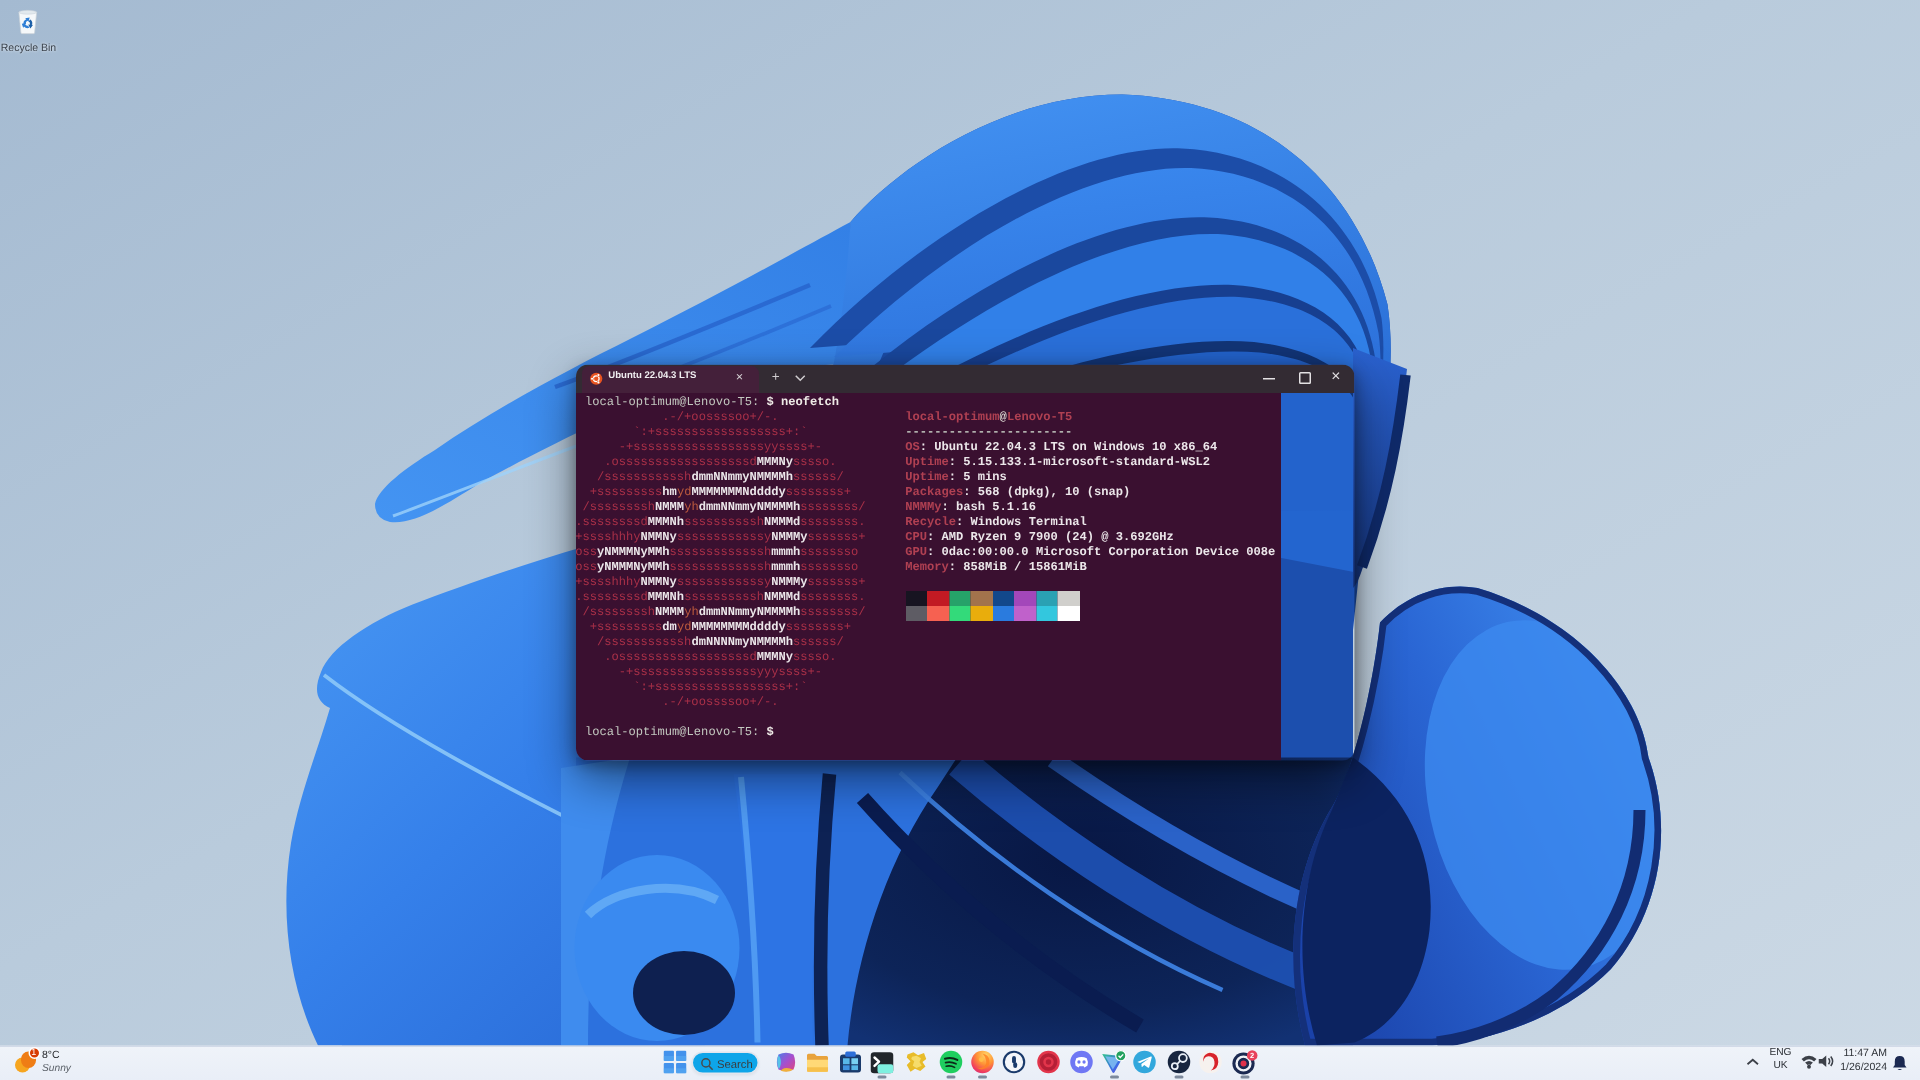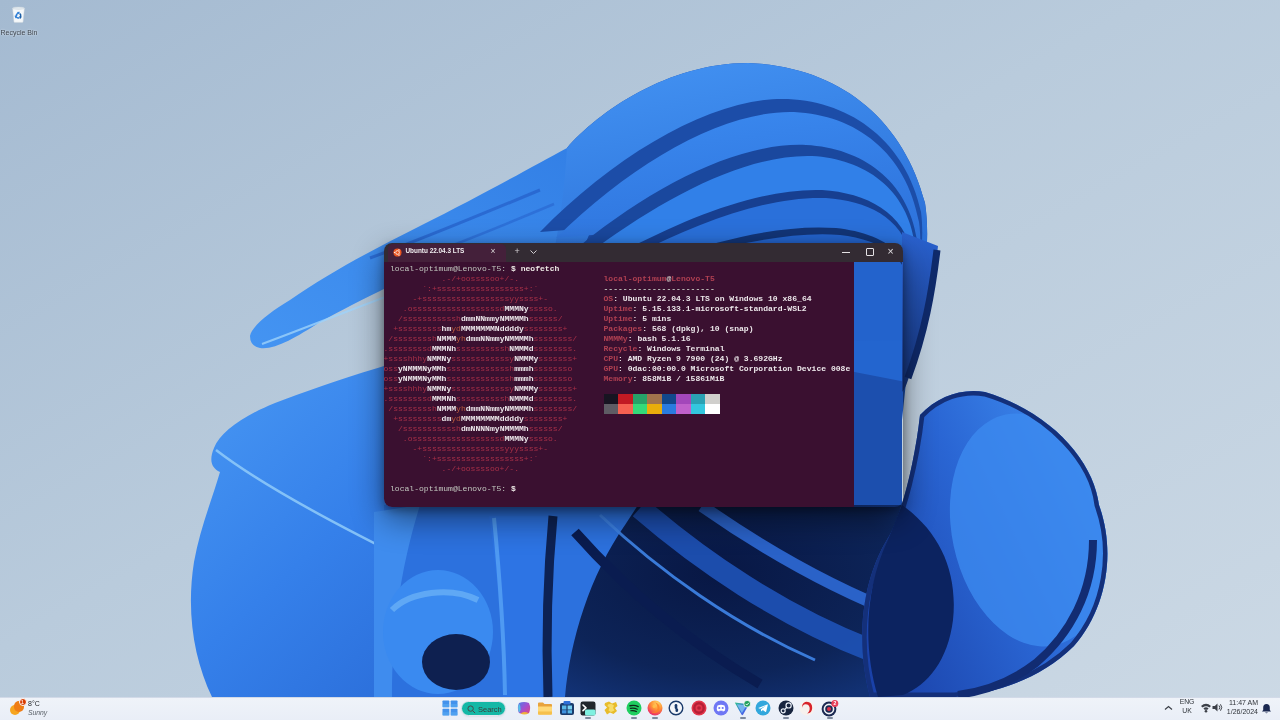--- a/index.html
+++ b/index.html
@@ -211,21 +211,21 @@
         <rect x="8.7" y="8.7" width="6.8" height="6.8" rx="0.7"></rect>
     </g>
     <g fill="#5cb0f4" opacity="0.5">
       <rect x="0.5" y="4" width="6.8" height="3.3"></rect>
         <rect x="8.7" y="4" width="6.8" height="3.3"></rect>
       <rect x="0.5" y="12.2" width="6.8" height="3.3"></rect>
         <rect x="8.7" y="12.2" width="6.8" height="3.3"></rect>
     </g>
   </svg>
 
-  <div class="abs" style="left:461px;top:700.5px;width:45px;height:15px;background:#14b8a6;border:1px solid #e2e6ee;border-radius:8px;box-sizing:border-box;box-shadow:0 1px 2px rgba(0,0,0,.06);">
+  <div class="abs" style="left:461px;top:700.5px;width:45px;height:15px;background:#0ea5e9;border:1px solid #e2e6ee;border-radius:8px;box-sizing:border-box;box-shadow:0 1px 2px rgba(0,0,0,.06);">
     <svg class="abs" style="left:5px;top:3px" width="9" height="9" viewBox="0 0 10 10">
         <circle cx="4" cy="4" r="3" fill="none" stroke="#4a4a4a" stroke-width="1.1"></circle>
         <line x1="6.3" y1="6.3" x2="9" y2="9" stroke="#4a4a4a" stroke-width="1.1"></line>
       </svg>
     <div class="abs" style="left:16px;top:3px;font-size:7.5px;color:#3c3c3c;">Search</div>
   </div>
 
   <svg class="abs" style="left:515.7px;top:700px" width="16" height="16" viewBox="0 0 16 16">
     <defs>
         <linearGradient id="cop1" x1="0" y1="0" x2="1" y2="1">

